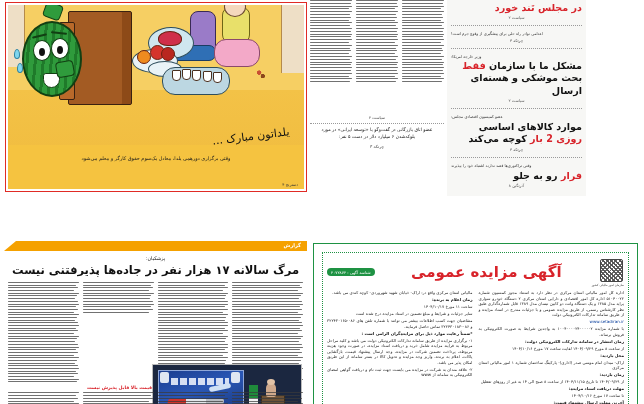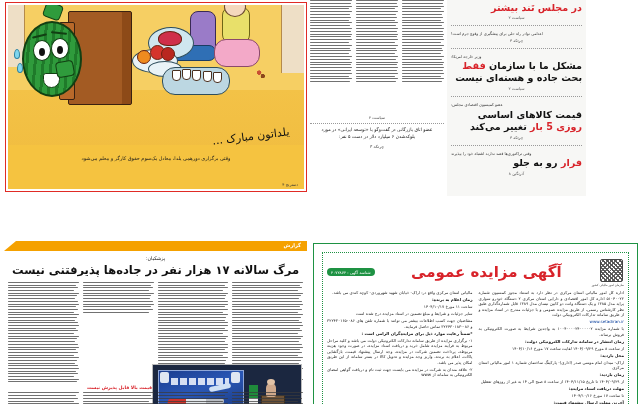--- a/index.html
+++ b/index.html
@@ -173,41 +173,41 @@
 
 <div class="page">
 
   <div class="top">
 
     <div class="margin-col"></div>
 
     <div class="headline-col">
 
       <div class="hl-block">
-        <div class="hl-top-red">در مجلس تَند بیشتر</div>
+        <div class="hl-top-red">در مجلس تَند خورد</div>
         <div class="hl-ref">سیاست ۲</div>
       </div>
       <div class="dotted-sep"></div>
 
       <div class="hl-block">
         <div class="hl-kicker">اعدامی نوادر راه حلی برای پیشگیری از وقوع جرم است!</div>
         <div class="hl-ref">چرتکه ۳</div>
       </div>
       <div class="dotted-sep"></div>
 
       <div class="hl-block">
         <div class="hl-kicker">وزیر خارجه امریکا:</div>
-        <div class="hl-title"><span>مشکل ما با سازمان </span><span class="red">فقط</span><span> بحث جاده و هسته‌ای نیست</span></div>
+        <div class="hl-title"><span>مشکل ما با سازمان </span><span class="red">فقط</span><span> بحث موشکی و هسته‌ای ارسال</span></div>
         <div class="hl-ref">سیاست ۲</div>
       </div>
       <div class="dotted-sep"></div>
 
       <div class="hl-block">
         <div class="hl-kicker">عضو کمیسیون اقتصادی مجلس:</div>
-        <div class="hl-title"><span>قیمت کالاهای اساسی </span><span class="red">روزی 5 بار</span><span> تغییر می‌کند</span></div>
+        <div class="hl-title"><span>موارد کالاهای اساسی </span><span class="red">روزی 2 بار</span><span> کوچه می‌کند</span></div>
         <div class="hl-ref">چرتکه ۳</div>
       </div>
       <div class="dotted-sep"></div>
 
       <div class="hl-block">
         <div class="hl-kicker">وقتی تراکتوری‌ها قصد ندارند اشتباه خود را بپذیرند</div>
         <div class="hl-title"><span class="red">فرار</span><span> رو به جلو</span></div>
         <div class="hl-ref">آذرنگین ۸</div>
       </div>
     </div>

